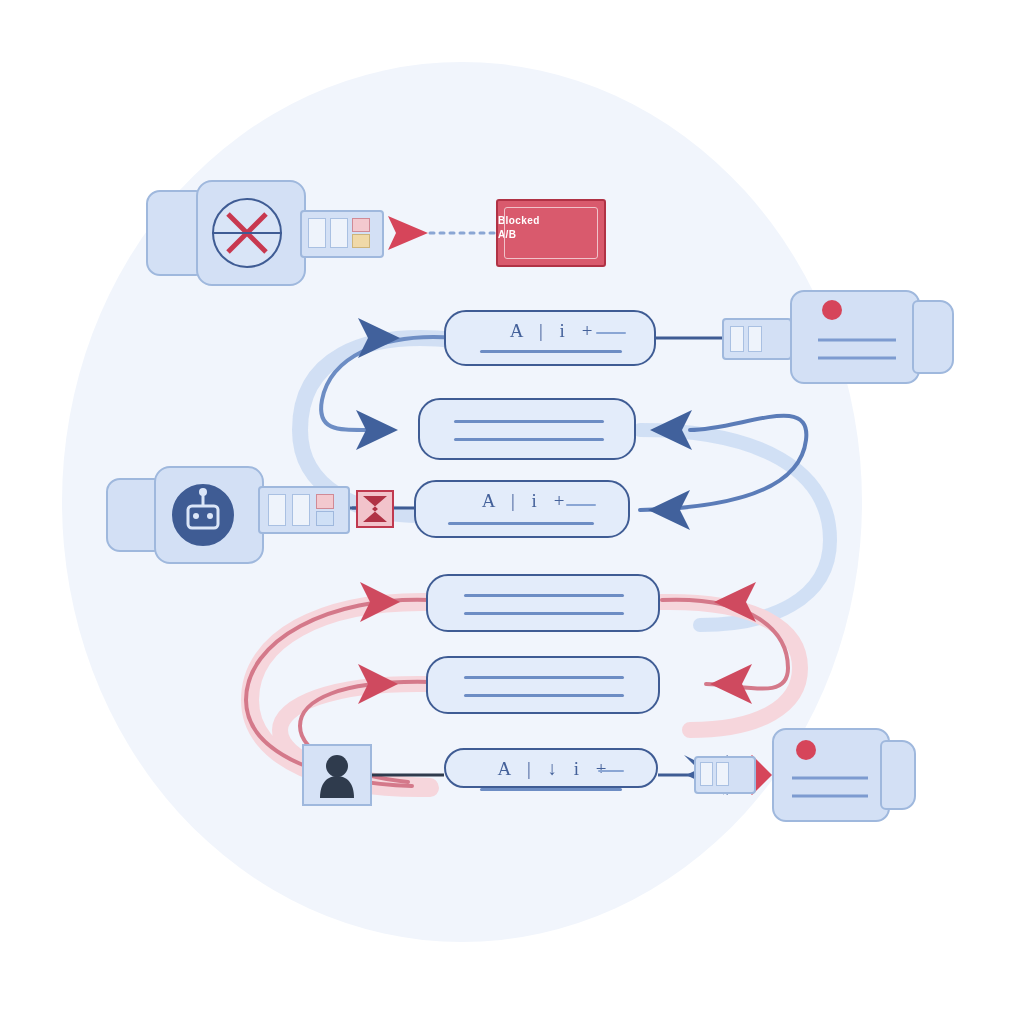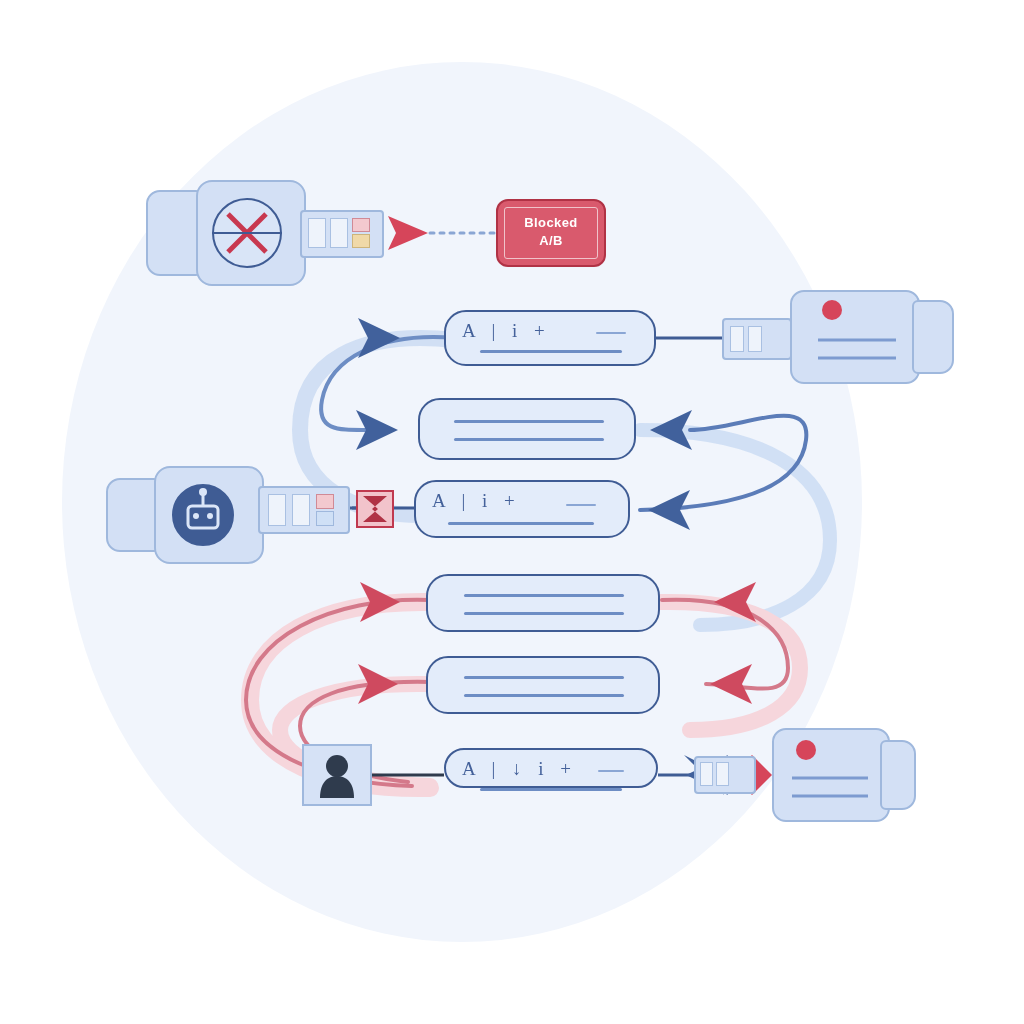--- a/index.html
+++ b/index.html
@@ -51,23 +51,24 @@
     height: 3px;
     background: #6d8dc4;
     border-radius: 2px;
   }
   .bar .line.thin {
     height: 2px;
     background: #8aa6d4;
   }
   .bar-label {
     position: absolute;
-    left: 16px;
+    left: 8px;
     right: 0;
     top: 8px;
+    text-align: center;
     font-size: 19px;
     letter-spacing: 6px;
     color: #44619a;
     font-family: "Liberation Serif", serif;
     white-space: nowrap;
     overflow: hidden;
   }
   
   .device {
     position: absolute;
@@ -97,26 +98,26 @@
     position: absolute;
     background: #eef3fb;
     border: 1px solid #a9c0e2;
     box-sizing: border-box;
   }
   
   .alert-box {
     position: absolute;
     background: #d95a6d;
     border: 2px solid #b03245;
-    border-radius: 12px;
+    border-radius: 3px;
     box-sizing: border-box;
     color: #ffffff;
-    font-size: 13px;
+    font-size: 10px;
     font-weight: bold;
-    text-align: center;
+    text-align: left;
     line-height: 1.35;
     padding-top: 13px;
     letter-spacing: 0.4px;
     font-family: "Liberation Sans", sans-serif;
   }
   .alert-inner {
     position: absolute;
     left: 6px;
     top: 6px;
     right: 6px;

